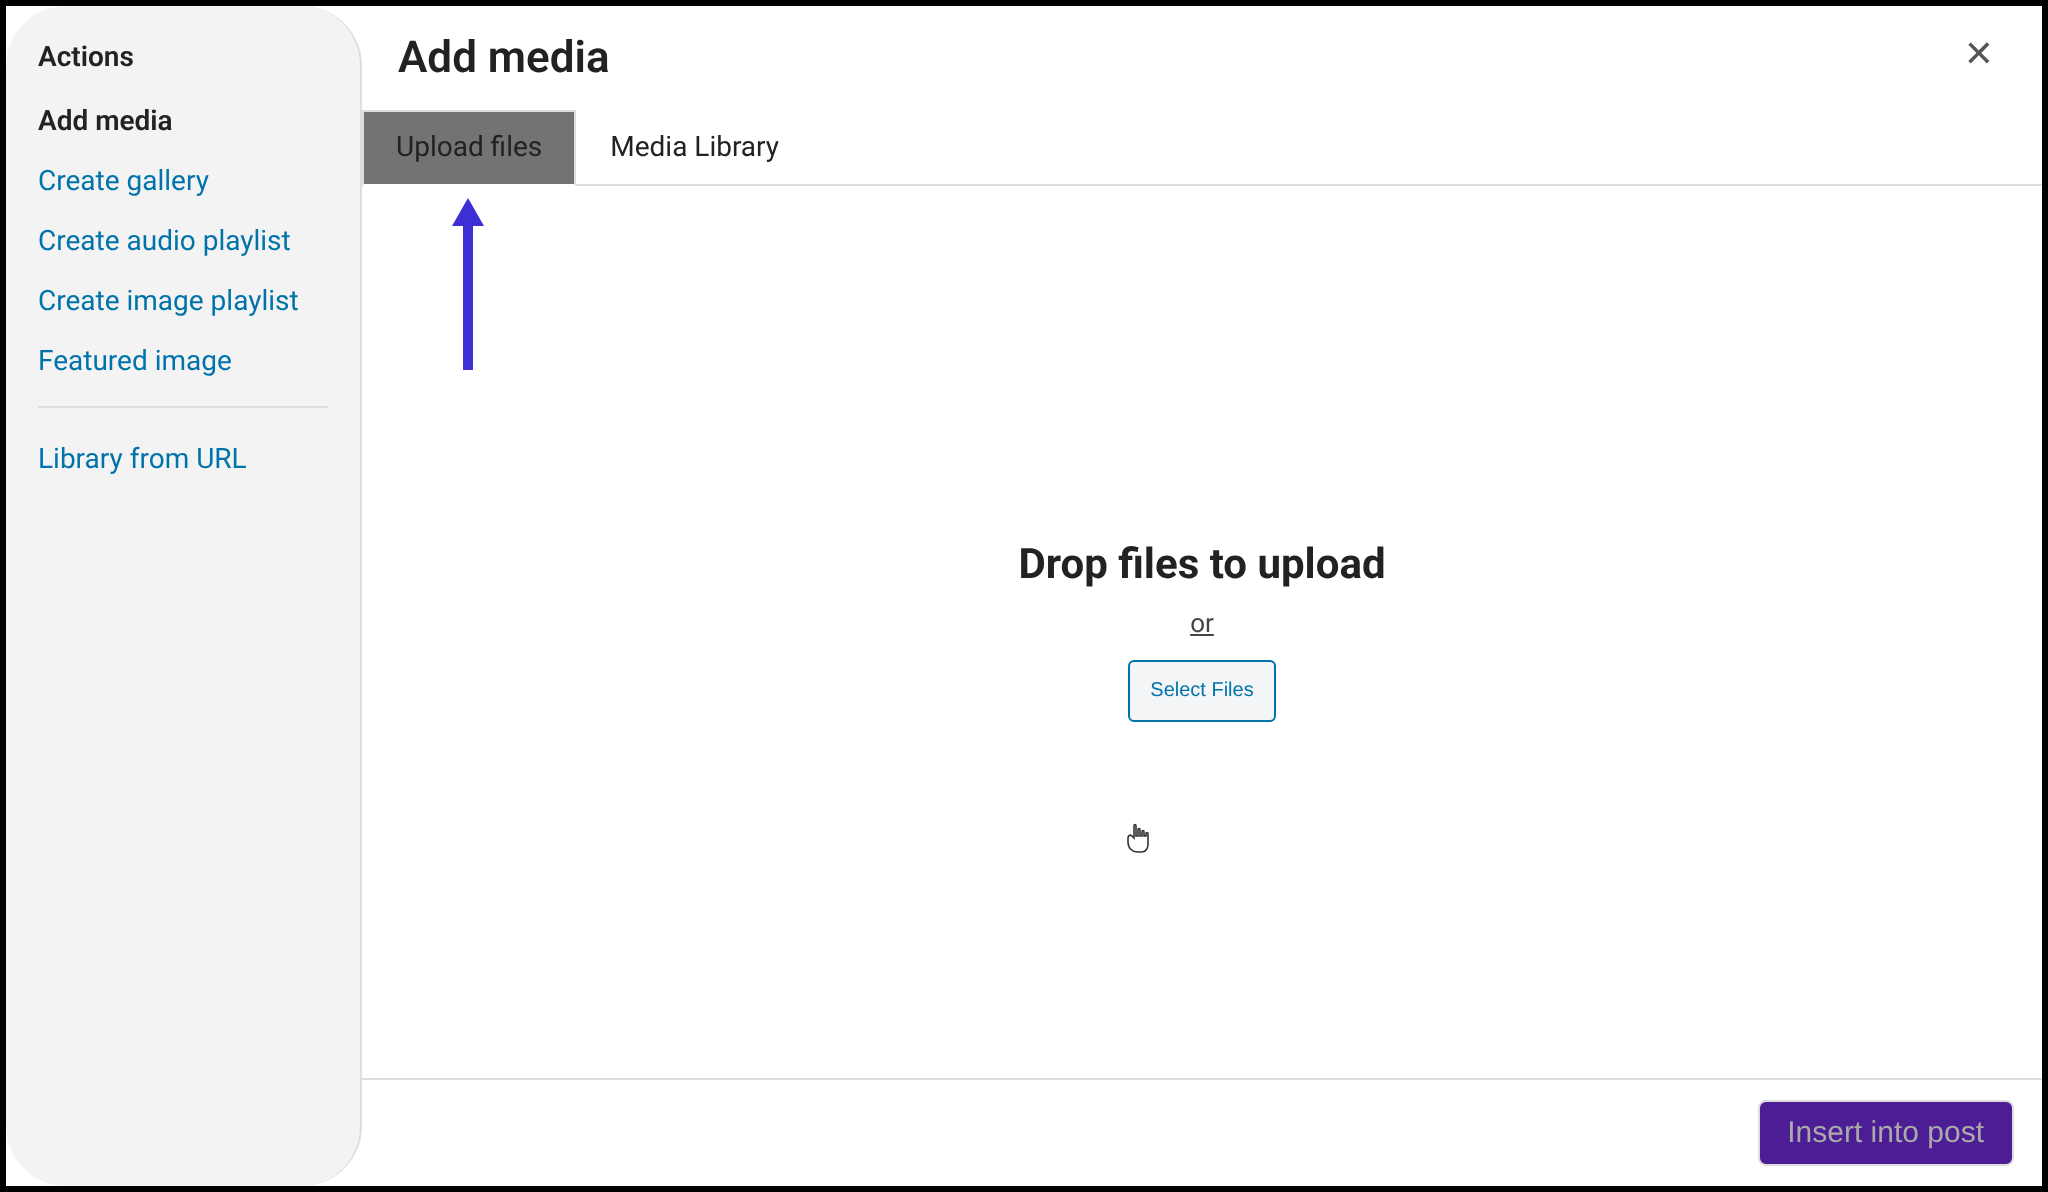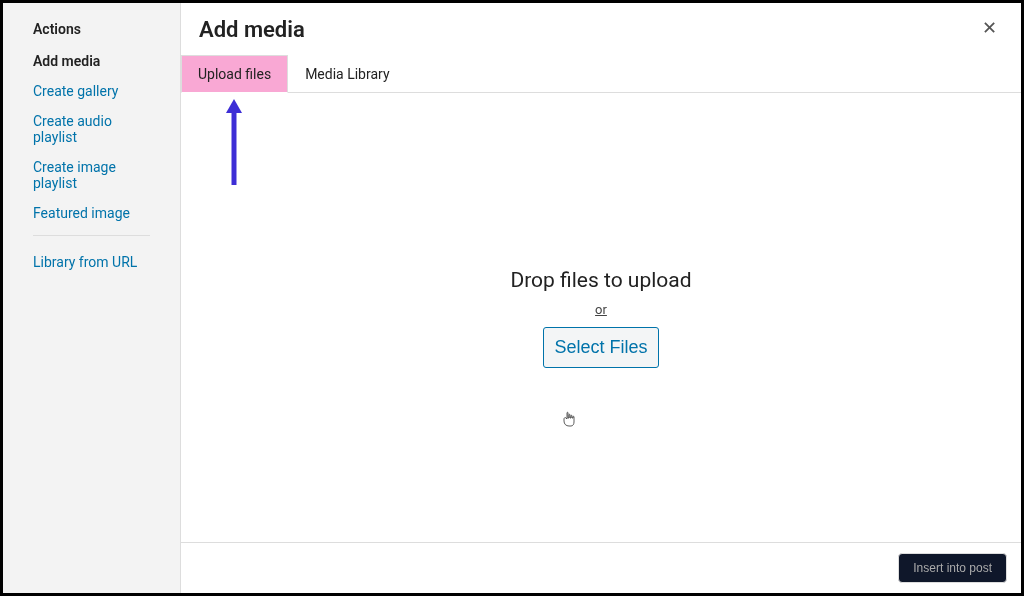--- a/index.html
+++ b/index.html
@@ -12,21 +12,22 @@
       position: relative;
       overflow: hidden;
     }
     .sidebar {
       position: absolute;
       left: 0; top: 0;
       width: 178px;
       height: 100%;
       background: #f3f3f3;
       border-right: 1px solid #ddd;
-      padding: 18px 30px;
+      padding: 18px 16px;
+      border-radius: 30px;
     }
     .sidebar-heading {
       font-size: 14px;
       font-weight: 600;
       color: #222;
       margin-bottom: 16px;
     }
     .sidebar-item {
       display: block;
       font-size: 14px;
@@ -80,52 +81,52 @@
       color: #222;
       cursor: pointer;
       border: 1px solid transparent;
       border-bottom: none;
       position: relative;
       top: 1px;
     }
     .tab.active {
       border-color: #ddd;
       border-bottom: 1px solid #fff;
-      background: #f9a8d4;
+      background: #737373;
     }
     .content {
       flex: 1;
       position: relative;
       display: flex;
       flex-direction: column;
       align-items: center;
       justify-content: center;
       gap: 10px;
     }
     .arrow {
       position: absolute;
       left: 44px;
       top: 6px;
     }
     .drop-title {
       font-size: 21px;
-      font-weight: 400;
+      font-weight: 700;
       color: #222;
     }
     .drop-or {
       font-size: 13px;
       color: #444;
       text-decoration: underline;
     }
     .select-btn {
       padding: 9px 10px;
       border: 1px solid #0073aa;
       background: #f3f5f6;
       color: #0073aa;
-      font-size: 18px;
+      font-size: 10px;
       border-radius: 3px;
       cursor: pointer;
     }
     .cursor-hand {
       position: absolute;
       left: 50%;
       margin-left: -40px;
       top: 318px;
       font-size: 14px;
       pointer-events: none;
@@ -137,23 +138,23 @@
     }
     .footer {
       border-top: 1px solid #ddd;
       padding: 10px 14px;
       display: flex;
       justify-content: flex-end;
     }
     .insert-btn {
       padding: 7px 14px;
       border: 1px solid #ddd;
-      background: #0f172a;
+      background: #4c1d95;
       color: #aaa;
-      font-size: 12px;
+      font-size: 15px;
       border-radius: 4px;
       cursor: default;
     }
   </style>
 </head>
 <body>
 
 <div class="sidebar">
   <div class="sidebar-heading">Actions</div>
   <a class="sidebar-item active">Add media</a>

